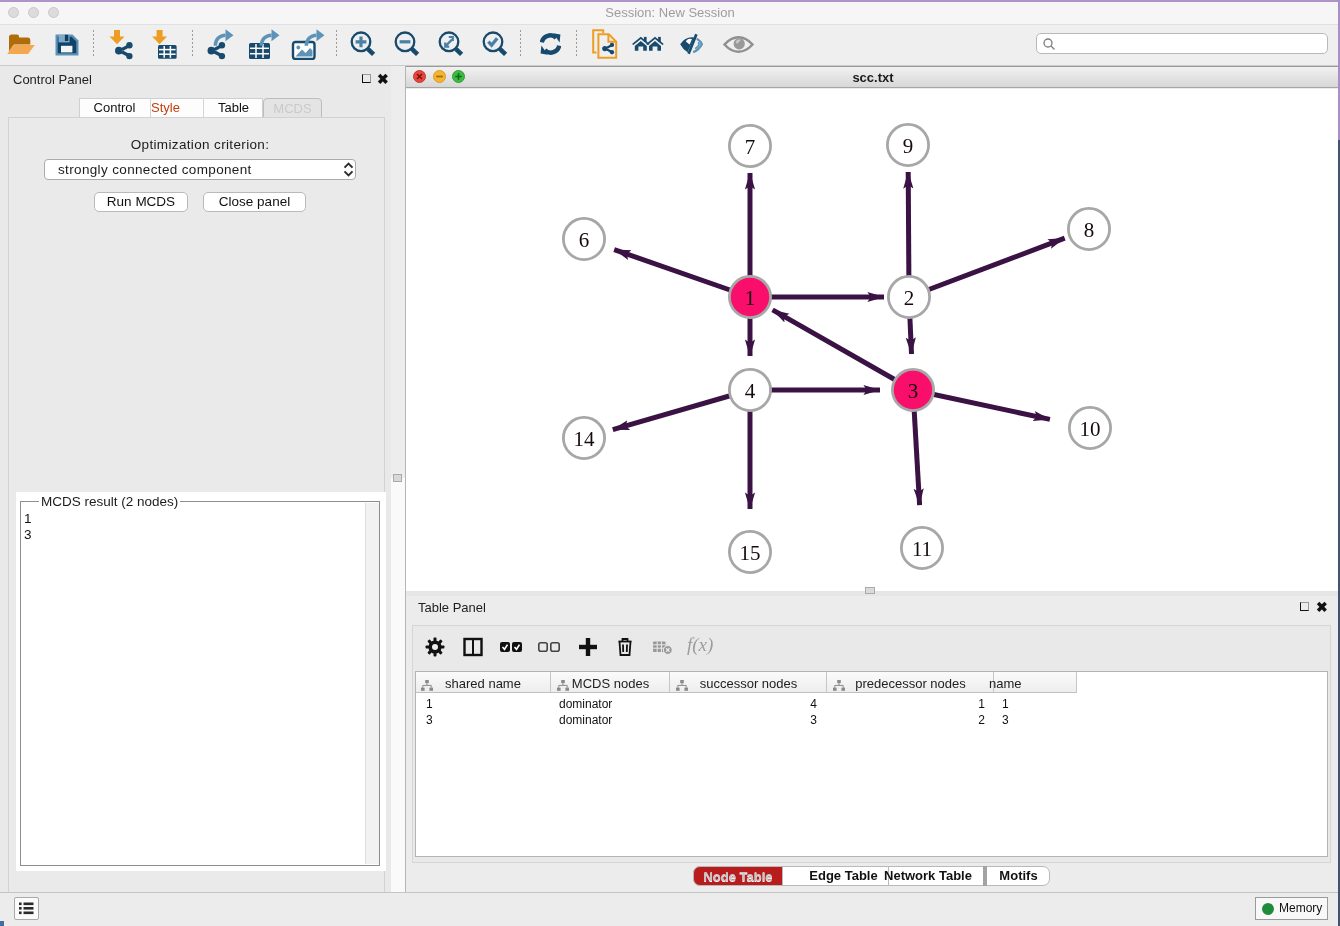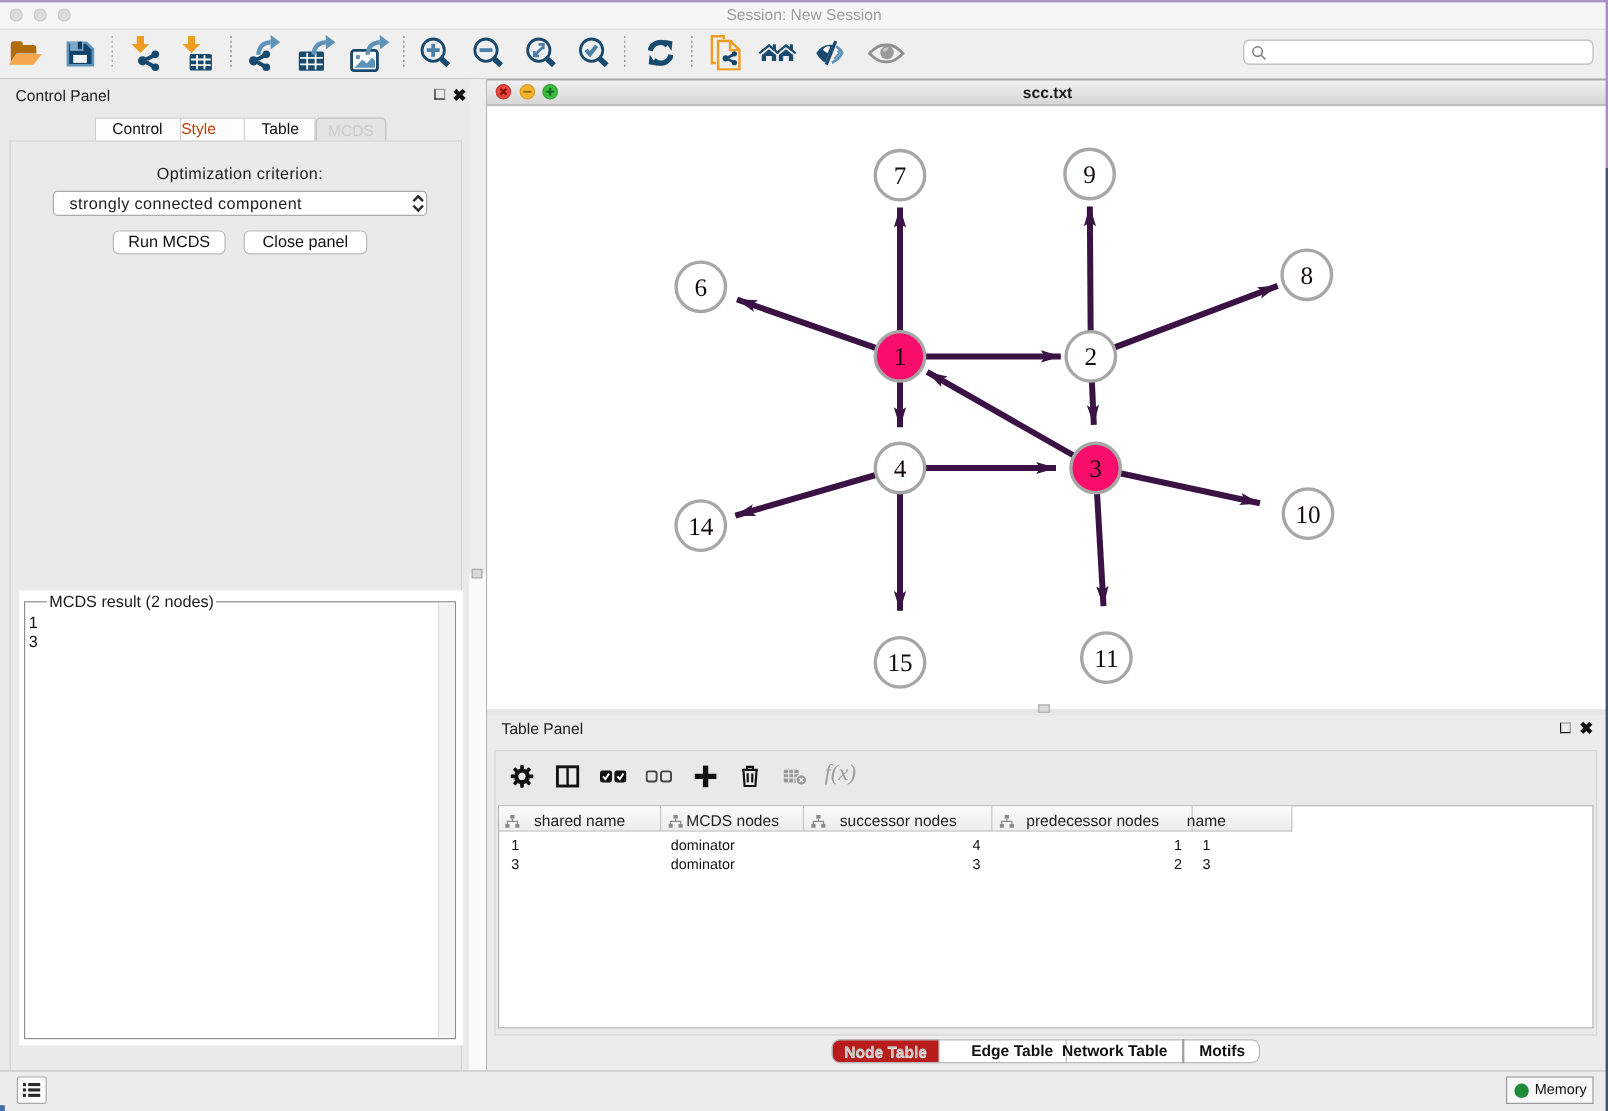--- a/index.html
+++ b/index.html
@@ -397,21 +397,21 @@
 <div class="abs" style="left:426px;top:713px;font-size:12px;color:#111;">3</div>
 <div class="abs" style="left:559px;top:713px;font-size:12px;color:#111;">dominator</div>
 <div class="abs" style="left:700px;top:713px;width:117px;text-align:right;font-size:12px;color:#111;">3</div>
 <div class="abs" style="left:860px;top:713px;width:125px;text-align:right;font-size:12px;color:#111;">2</div>
 <div class="abs" style="left:1002px;top:713px;font-size:12px;color:#111;">3</div>
 </div>
 
 <div class="abs" style="left:693px;top:866px;width:357px;height:20px;background:#fff;border:1px solid #b9b9b9;border-radius:7px;"></div>
 <div class="abs" style="left:693px;top:866px;width:90px;height:20px;background:#b91c1c;border:1px solid #b9b9b9;border-radius:7px 0 0 7px;font-size:13px;font-weight:bold;color:#c6c6c6;text-align:center;line-height:19px;text-shadow:0 1px 0 #fff;">Node Table</div>
 <div class="abs" style="left:783px;top:866px;width:90px;height:20px;border-right:1px solid #b9b9b9;font-size:13px;font-weight:bold;color:#111;text-align:center;line-height:19px;margin-left:16px;">Edge Table</div>
-<div class="abs" style="left:873px;top:866px;width:114px;height:20px;border-right:2px solid #a3a3a3;font-size:13px;font-weight:bold;color:#111;text-align:center;line-height:19px;">Network Table</div>
+<div class="abs" style="left:873px;top:866px;width:114px;height:20px;border-right:4px solid #a3a3a3;font-size:13px;font-weight:bold;color:#111;text-align:center;line-height:19px;">Network Table</div>
 <div class="abs" style="left:987px;top:866px;width:63px;height:32px;font-size:13px;font-weight:bold;color:#111;text-align:center;line-height:19px;">Motifs</div>
 
 <div class="abs" style="left:0;top:892px;width:1340px;height:34px;background:#ececec;border-top:1px solid #c4c4c4;"></div>
 <div class="abs" style="left:14px;top:897px;width:25px;height:23px;background:#fbfbfb;border:1px solid #a9a9a9;border-radius:2px;"></div>
 <svg class="abs" style="left:19px;top:902px;" width="15" height="13" viewBox="0 0 15 13">
     <g fill="#2a2a2a">
       <rect x="0" y="0.5" width="2.6" height="2.6"></rect>
       <rect x="0" y="5" width="2.6" height="2.6"></rect>
       <rect x="0" y="9.5" width="2.6" height="2.6"></rect>
       <rect x="4.5" y="0.5" width="10" height="2.6"></rect>

